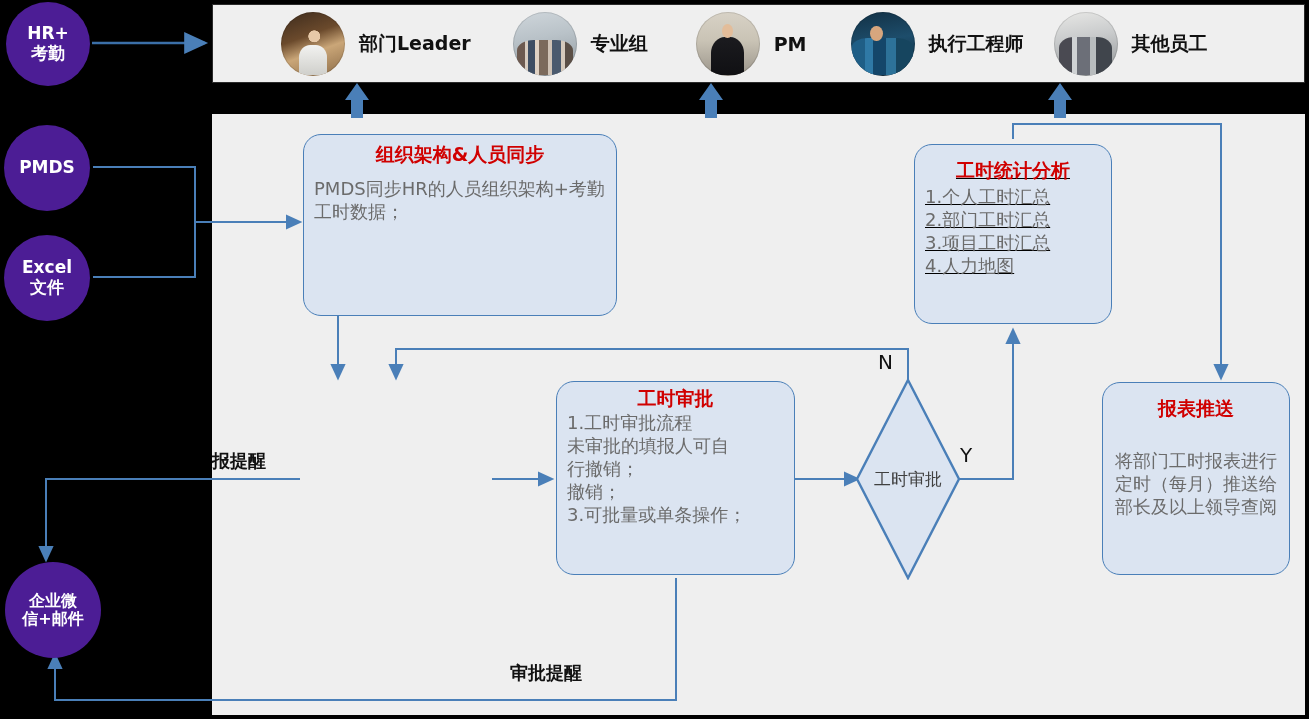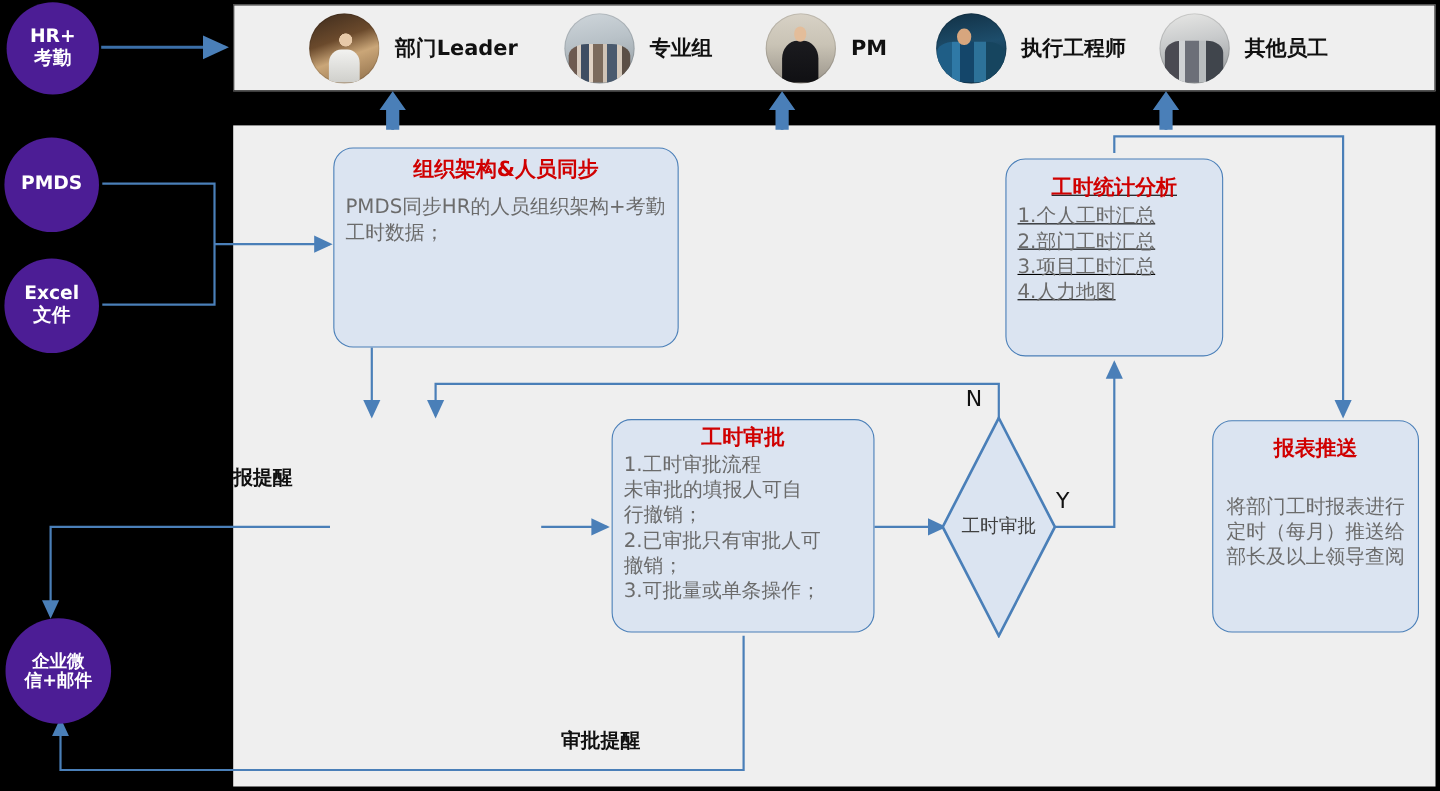--- a/index.html
+++ b/index.html
@@ -172,21 +172,20 @@
     <div class="box-body" style="margin-top:10px;">PMDS同步HR的人员组织架构+考勤工时数据；</div>
   </div>
 
 
   <div class="box" style="left:556px;top:381px;width:239px;height:194px;padding-top:5px;">
     <div class="box-title">工时审批</div>
     <div class="box-body">
       <div>1.工时审批流程</div>
       <div>未审批的填报人可自</div>
       <div>行撤销；</div>
-      <div>2.已审批只有审批人可</div>
       <div>撤销；</div>
       <div>3.可批量或单条操作；</div>
     </div>
   </div>
 
   <div class="box" style="left:914px;top:144px;width:198px;height:180px;padding-top:14px;text-decoration:underline;">
     <div class="box-title">工时统计分析</div>
     <div class="box-body" style="margin-top:2px;">
       <div>1.个人工时汇总</div>
       <div>2.部门工时汇总</div>
@@ -206,16 +205,16 @@
     </svg>
     <div class="dlabel">
       <div>工时</div>
       <div>审批</div>
     </div>
   </div>
 
   <span class="yn" style="left:878px;top:350px;">N</span>
   <span class="yn" style="left:960px;top:443px;">Y</span>
 
-  <span class="flab" style="left:212px;top:422px;">报提醒</span>
+  <span class="flab" style="left:212px;top:449px;">报提醒</span>
   <span class="flab" style="left:510px;top:661px;">审批提醒</span>
 
 </div>
 
 </body></html>

